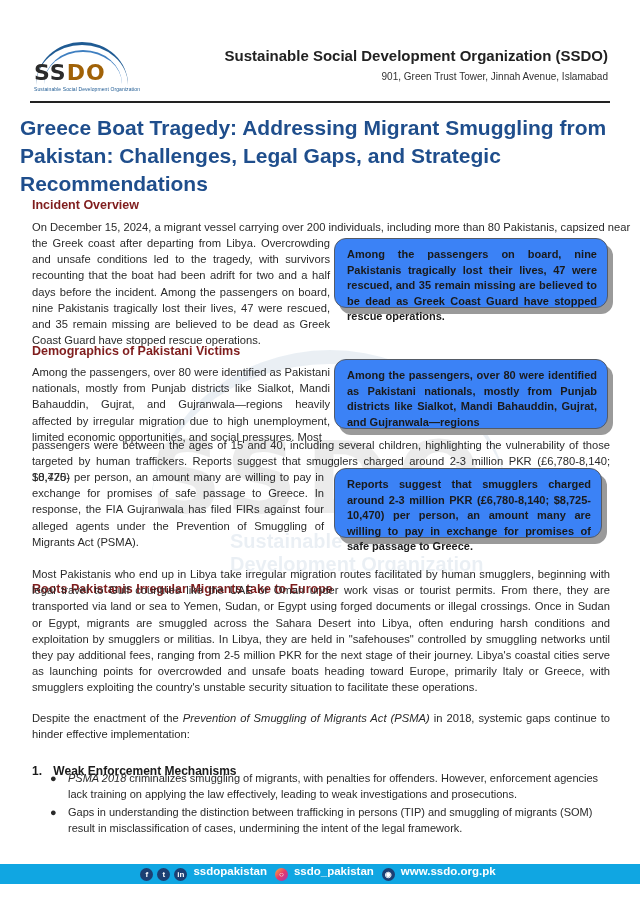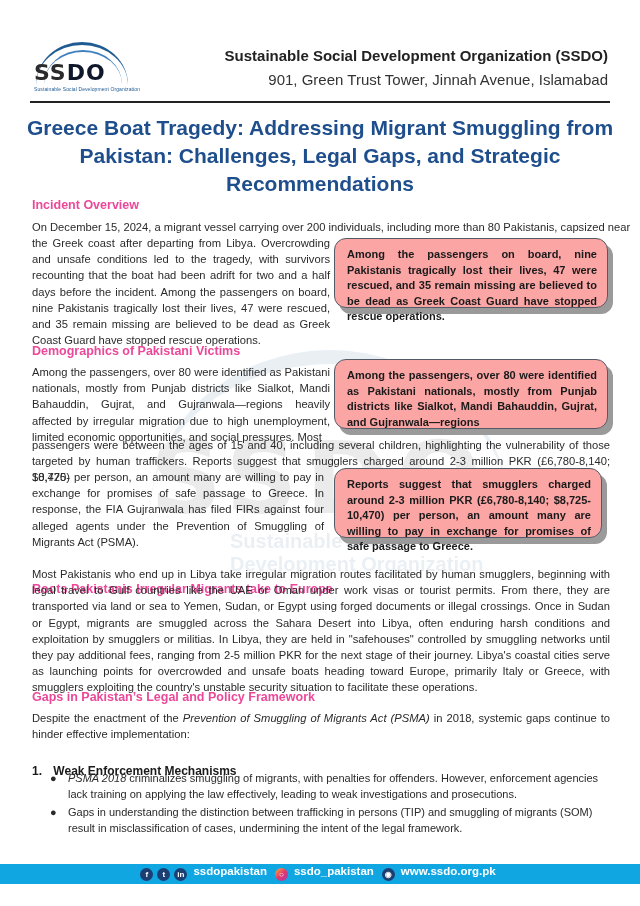--- a/index.html
+++ b/index.html
@@ -9,46 +9,46 @@
 
   
   .logo { position:absolute; left:30px; top:40px; width:104px; height:52px; }
   .logo .arc1 { position:absolute; left:6px; top:2px; width:92px; height:40px;
                 border-top:3px solid #1f5b93; border-radius:50% 50% 0 0 / 100% 100% 0 0; }
   .logo .arc2 { position:absolute; left:14px; top:10px; width:78px; height:32px;
                 border-top:2px solid #3f7fc0; border-radius:50% 50% 0 0 / 100% 100% 0 0; }
   .logo .word { position:absolute; left:4px; top:22px; font-family:"DejaVu Sans", sans-serif;
                 font-weight:bold; font-size:22px; letter-spacing:1px; line-height:22px; }
   .logo .word .s { color:#2b2b2b; }
-  .logo .word .d { color:#0f172a; }
+  .logo .word .d { color:#a16207; }
   .logo .tag { position:absolute; left:4px; top:46px; font-size:5px; color:#1f5b93;
                white-space:nowrap; letter-spacing:0.1px; }
 
   .org-name { position:absolute; right:32px; top:47px; font-size:15px; font-weight:bold;
               color:#222; white-space:nowrap; }
-  .org-addr { position:absolute; right:32px; top:71px; font-size:15px; color:#333; white-space:nowrap; }
+  .org-addr { position:absolute; right:32px; top:71px; font-size:10px; color:#333; white-space:nowrap; }
   .header-rule { position:absolute; left:30px; right:30px; top:101px; height:2px; background:#222; }
 
   
-  .title { position:absolute; left:20px; right:20px; top:114px; text-align:center;
+  .title { position:absolute; left:20px; right:20px; top:114px; text-align:left;
            color:#1f4e8c; font-weight:bold; font-size:21px; line-height:28px; }
 
   
   .watermark { position:absolute; left:110px; top:350px; width:420px; height:200px; opacity:0.09; pointer-events:none; }
   .watermark .arc { position:absolute; left:40px; top:0; width:360px; height:150px;
                     border-top:14px solid #1f5b93; border-radius:50% 50% 0 0 / 100% 100% 0 0; }
   .watermark .w { position:absolute; left:40px; top:70px; font-family:"DejaVu Sans", sans-serif;
                   font-weight:bold; font-size:100px; color:#333; letter-spacing:8px; }
   .watermark .t { position:absolute; left:120px; top:180px; font-size:20px; color:#1f5b93; font-weight:bold; }
 
   
-  .h2 { position:absolute; left:32px; font-size:12.5px; font-weight:bold; color:#ec4899; }
+  .h2 { position:absolute; left:32px; font-size:12.5px; font-weight:bold; color:#7f1d1d; }
   .para { position:absolute; font-size:11.2px; line-height:16.2px; color:#2a2a2a; text-align:justify; }
 
-  .callout { position:absolute; background:#fca5a5; border:1.5px solid #555b66; border-radius:12px;
+  .callout { position:absolute; background:#3b82f6; border:1.5px solid #555b66; border-radius:12px;
              box-shadow:5px 6px 0 #9a9a9a; padding:8px 10px 8px 12px; box-sizing:border-box;
              font-size:11px; font-weight:bold; line-height:15.6px; color:#1a1a1a; text-align:justify; }
 
   .list-head { position:absolute; left:32px; top:744px; font-size:12px; font-weight:bold; color:#1a1a1a;margin-top:20px; }
   .list-head .num { display:inline-block; width:18px; }
   .bullet { position:absolute; left:68px; width:540px; font-size:11px; line-height:16px; color:#2a2a2a; }
   .bullet .dot { position:absolute; left:-18px; top:0; }
 
   
   .footer { position:absolute; left:0; right:0; top:864px; height:20px; background:#10a6e2;
@@ -89,21 +89,20 @@
   <div class="h2" style="top:344px;">Demographics of Pakistani Victims</div>
   <div class="para" style="left:32px; width:298px; top:364px;"> Among the passengers, over 80 were identified as Pakistani nationals, mostly from Punjab districts like Sialkot, Mandi Bahauddin, Gujrat, and Gujranwala—regions heavily affected by irregular migration due to high unemployment, limited economic opportunities, and social pressures. Most</div>
   <div class="para" style="left:32px; width:578px; top:437px;">passengers were between the ages of 15 and 40, including several children, highlighting the vulnerability of those targeted by human traffickers. Reports suggest that smugglers charged around 2-3 million PKR (£6,780-8,140; $8,725-</div>
   <div class="para" style="left:32px; width:292px; top:469px;">10,470) per person, an amount many are willing to pay in exchange for promises of safe passage to Greece. In response, the FIA Gujranwala has filed FIRs against four alleged agents under the Prevention of Smuggling of Migrants Act (PSMA).</div>
   <div class="callout" style="left:334px; top:359px; width:274px; height:70px;">Among the passengers, over 80 were identified as Pakistani nationals, mostly from Punjab districts like Sialkot, Mandi Bahauddin, Gujrat, and Gujranwala—regions</div>
   <div class="callout" style="left:334px; top:468px; width:268px; height:70px;">Reports suggest that smugglers charged around 2-3 million PKR (£6,780-8,140; $8,725-10,470) per person, an amount many are willing to pay in exchange for promises of safe passage to Greece.</div>
 
   <div class="h2" style="top:546px;margin-top:36px;">Roots Pakistanis Irregular Migrants take to Europe</div>
   <div class="para" style="left:32px; width:578px; top:566px;"> Most Pakistanis who end up in Libya take irregular migration routes facilitated by human smugglers, beginning with legal travel to Gulf countries like the UAE or Oman under work visas or tourist permits. From there, they are transported via land or sea to Yemen, Sudan, or Egypt using forged documents or illegal crossings. Once in Sudan or Egypt, migrants are smuggled across the Sahara Desert into Libya, often enduring harsh conditions and exploitation by smugglers or militias. In Libya, they are held in "safehouses" controlled by smuggling networks until they pay additional fees, ranging from 2-5 million PKR for the next stage of their journey. Libya's coastal cities serve as launching points for overcrowded and unsafe boats heading toward Europe, primarily Italy or Greece, with smugglers exploiting the country's unstable security situation to facilitate these operations.</div>
 
-  <div class="h2" style="top:690px;">Gaps in Pakistan’s Legal and Policy Framework</div>
   <div class="para" style="left:32px; width:578px; top:710px;">
     <span>Despite the enactment of the </span><em>Prevention of Smuggling of Migrants Act (PSMA)</em><span> in 2018, systemic gaps continue to hinder effective implementation:</span>
   </div>
 
   <div class="list-head">
     <span class="num">1.</span>
     <span>Weak Enforcement Mechanisms</span>
   </div>
 
   <div class="bullet" style="top:770px;">

